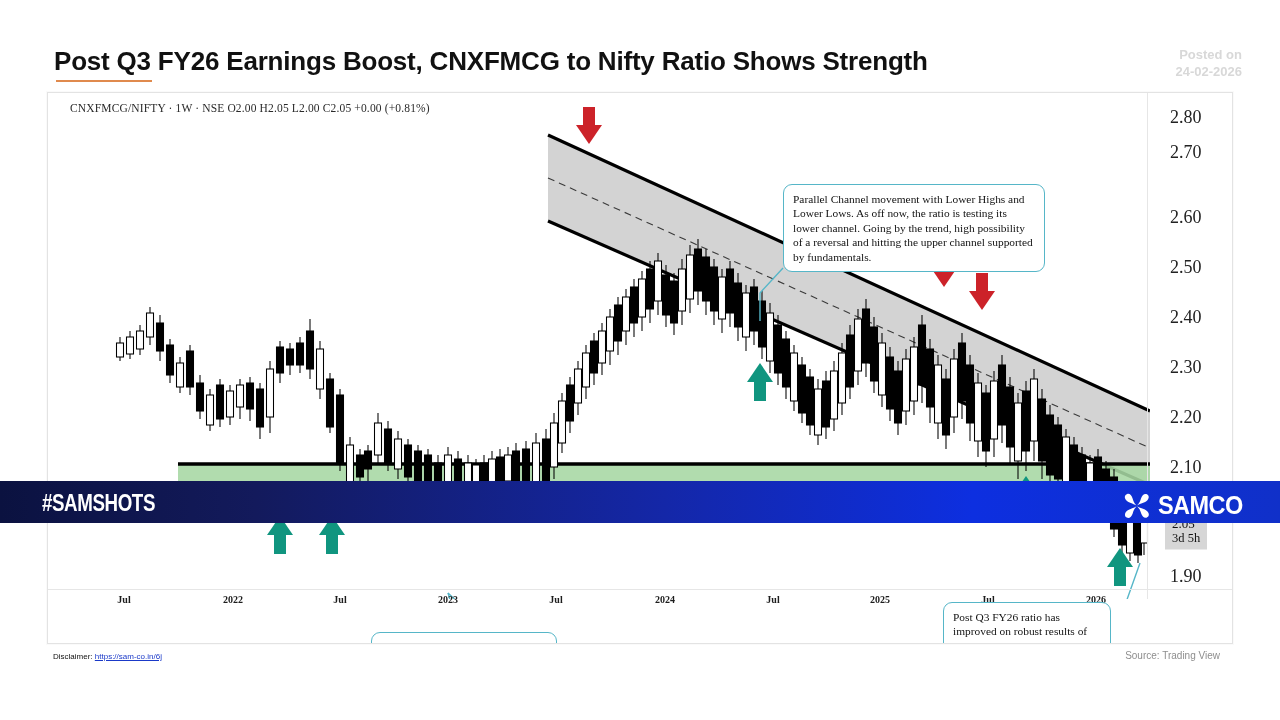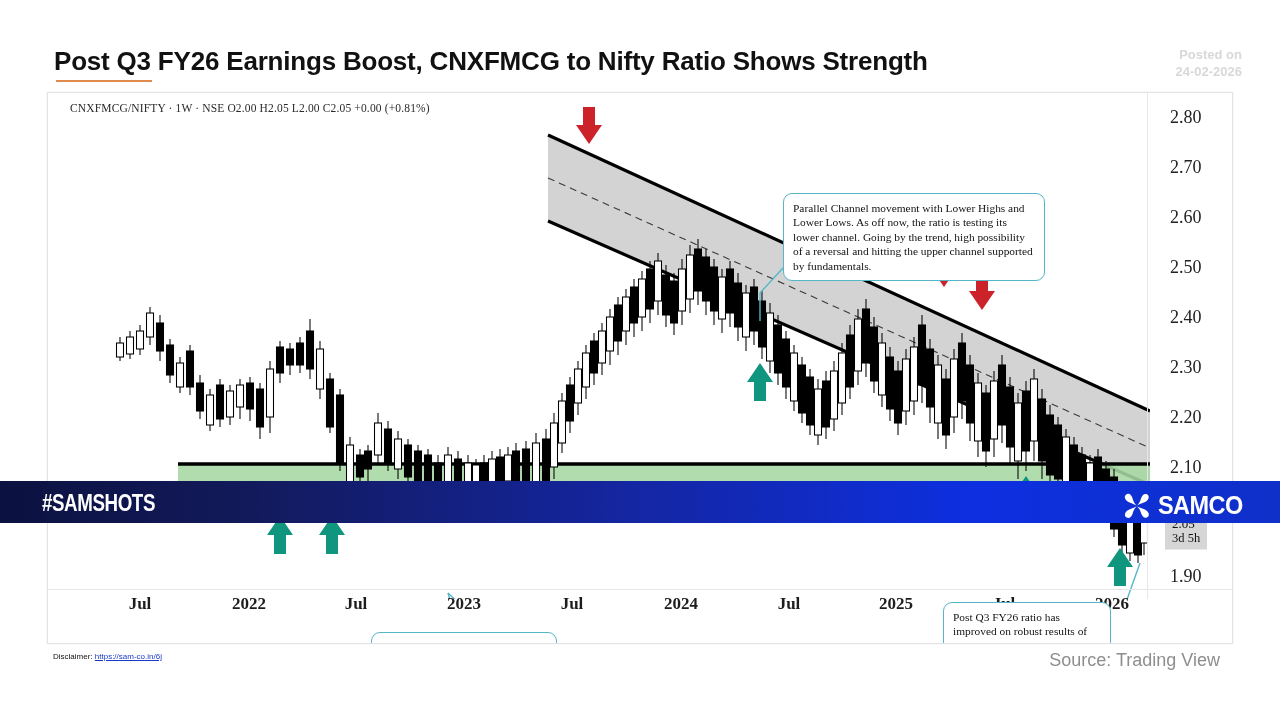--- a/index.html
+++ b/index.html
@@ -55,41 +55,40 @@
     transform:translateY(-50%);white-space:nowrap;
   }
   .price-badge .b2{font-size:12.5px;}
 
   
   .time-axis{
     position:absolute;left:0;bottom:29px;width:1186px;height:24px;
     border-top:1px solid #e6e6e6;
   }
   .time-tick{
-    position:absolute;top:4px;font-size:17px;color:#1d1d1d;font-weight:600;
+    position:absolute;top:4px;font-size:10px;color:#1d1d1d;font-weight:600;
     transform:translateX(-50%);
-    margin-left:16px;
   }
 
   
   .callout{
     position:absolute;background:#ffffff;border:1.6px solid #56b6c8;border-radius:9px;
     color:#111;font-size:11.4px;line-height:14.4px;padding:7px 9px;box-sizing:border-box;
   }
-  #callout-channel{left:735px;top:100px;width:262px;}
+  #callout-channel{left:735px;top:91px;width:262px;}
   #callout-support{left:323px;top:539px;width:186px;text-align:center;font-size:12px;padding:8px 6px;}
   #callout-q3{left:895px;top:509px;width:168px;}
 
   
   .disclaimer{
     position:absolute;left:53px;top:652px;font-size:8px;color:#111;white-space:nowrap;
   }
   .disclaimer a{color:#1a39c8;text-decoration:underline;}
   .source{
-    position:absolute;right:60px;top:650px;font-size:18px;color:#8e8e8e;
+    position:absolute;right:60px;top:650px;font-size:10px;color:#8e8e8e;
   }
 
   .bottombar{
     position:absolute;left:0;bottom:0;width:1280px;height:42px;
     background:linear-gradient(90deg,#0b1240 0%,#131a5c 20%,#1427a8 52%,#0d2fe0 76%,#1030c9 100%);
   }
   .samshots{
     position:absolute;left:42px;top:8px;color:#ffffff;font-size:24px;font-weight:bold;
     letter-spacing:-0.5px;transform:scaleX(0.78);transform-origin:left center;
   }
@@ -451,21 +450,21 @@
                 <rect x="-6" y="17" width="12" height="21"></rect>
             </g>
           </g>
 
         </g>
       </svg>
     </div>
 
     <div class="price-axis">
       <div class="price-tick" style="top:24px;">2.80</div>
-      <div class="price-tick" style="top:74px;">2.70</div>
+      <div class="price-tick" style="top:59px;">2.70</div>
       <div class="price-tick" style="top:124px;">2.60</div>
       <div class="price-tick" style="top:174px;">2.50</div>
       <div class="price-tick" style="top:224px;">2.40</div>
       <div class="price-tick" style="top:274px;">2.30</div>
       <div class="price-tick" style="top:324px;text-align:right;">2.20</div>
       <div class="price-tick" style="top:374px;">2.10</div>
       <div class="price-badge" style="top:429px;">
         <div>2.05</div>
         <div class="b2">3d 5h</div>
       </div>

